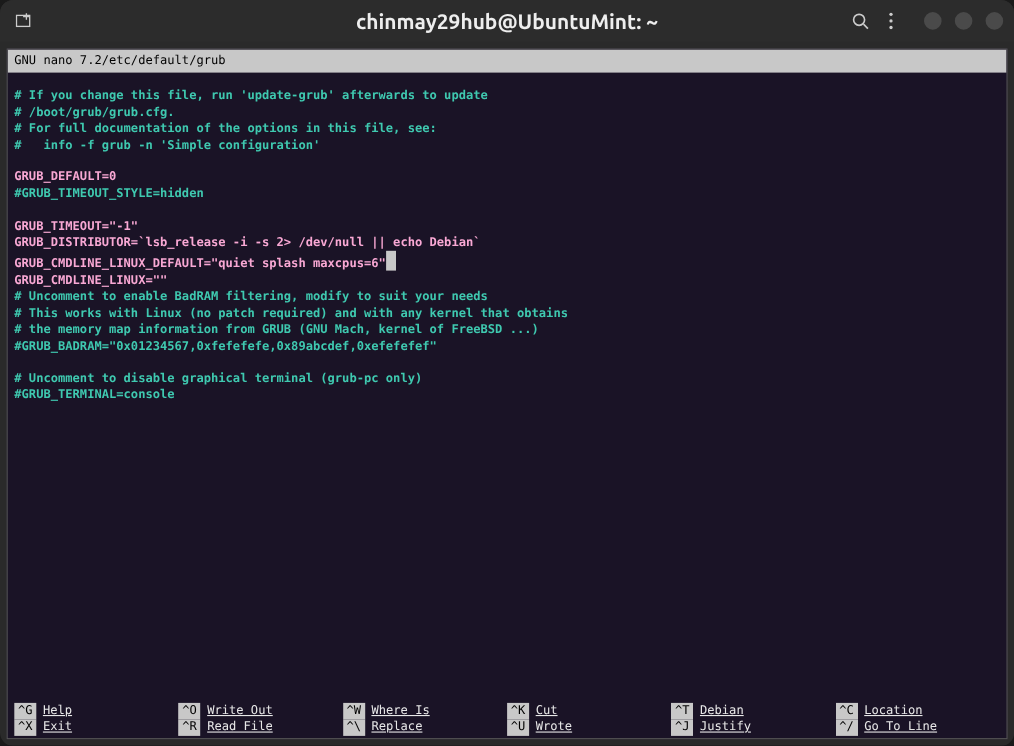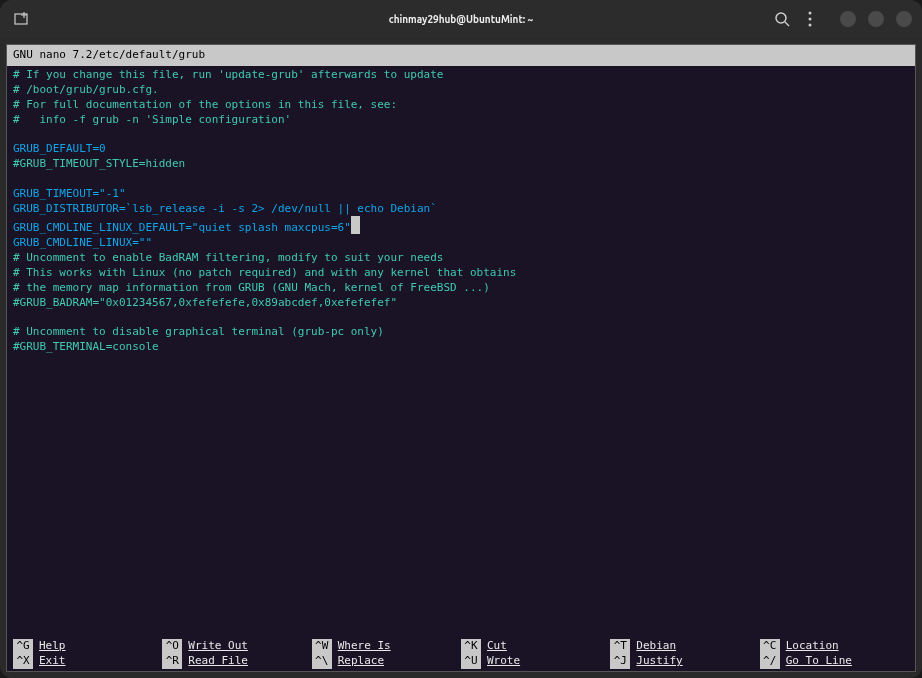--- a/index.html
+++ b/index.html
@@ -24,21 +24,21 @@
       flex-direction: column;
     }
     .titlebar {
       height: 38px;
       background: #2c2c2c;
       display: flex;
       align-items: center;
       padding: 0 10px;
       color: #ddd;
       font-family: 'Ubuntu', 'DejaVu Sans', sans-serif;
-      font-size: 10px;
+      font-size: 19px;
       position: relative;
     }
     .titlebar-left {
       display: flex;
       align-items: center;
       gap: 8px;
     }
     .new-tab-icon {
       width: 24px;
       height: 24px;
@@ -102,30 +102,31 @@
     .nano-title {
       flex: 0 0 auto;
     }
     .nano-filename {
       flex: 1;
       text-align: left;
       margin-right: 120px;
     }
     .editor-content {
       flex: 1;
-      padding: 2px 6px;
+      padding: 14px 6px;
       color: #e8e8e8;
       white-space: pre;
       overflow: hidden;
+      font-weight: bold;
     }
     .comment {
       color: #3fc9b0;
     }
     .plain {
-      color: #0ea5e9;
+      color: #f9a8d4;
     }
     .cursor {
       background: #c8c8c8;
       display: inline-block;
       width: 9px;
       height: 18px;
       vertical-align: text-bottom;
     }
     .status-line {
       text-align: center;

